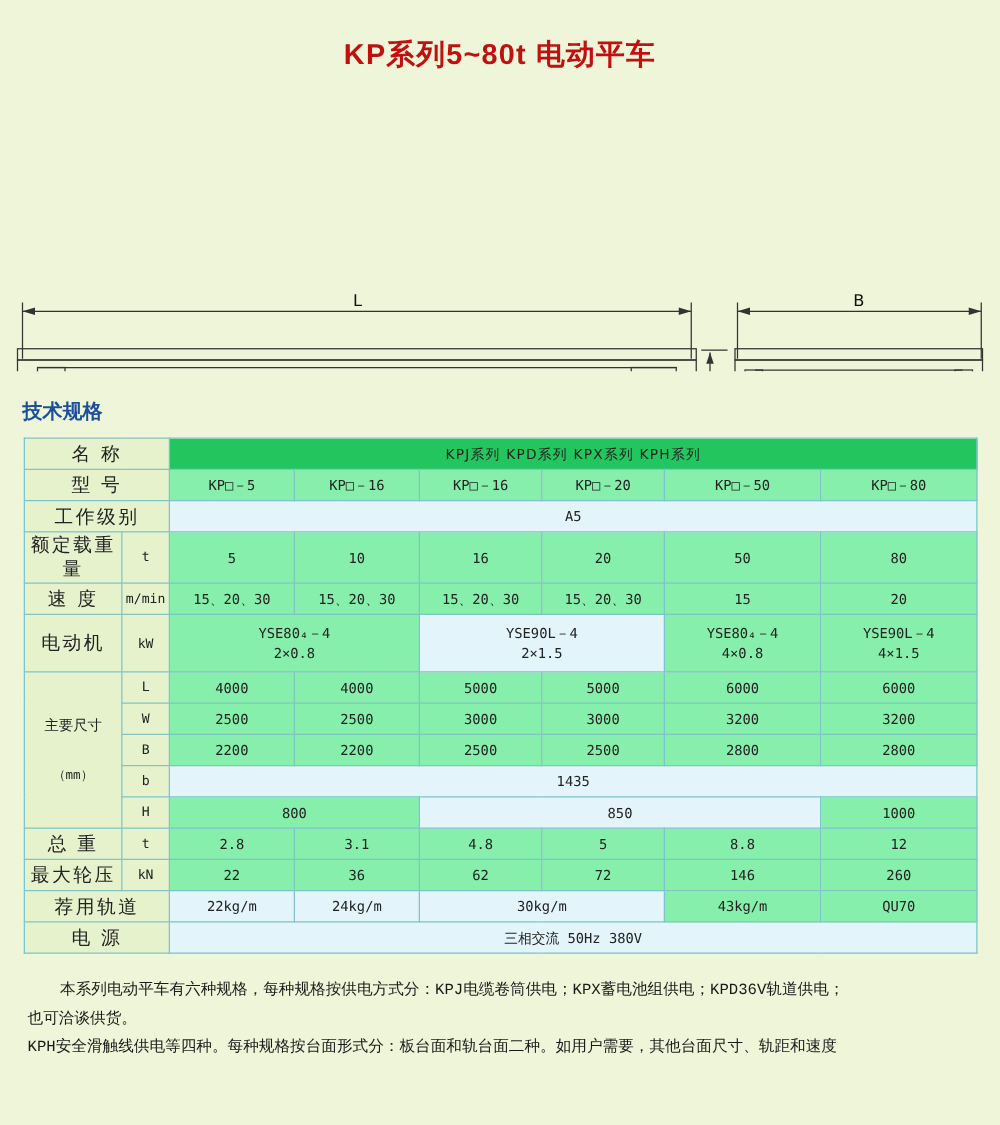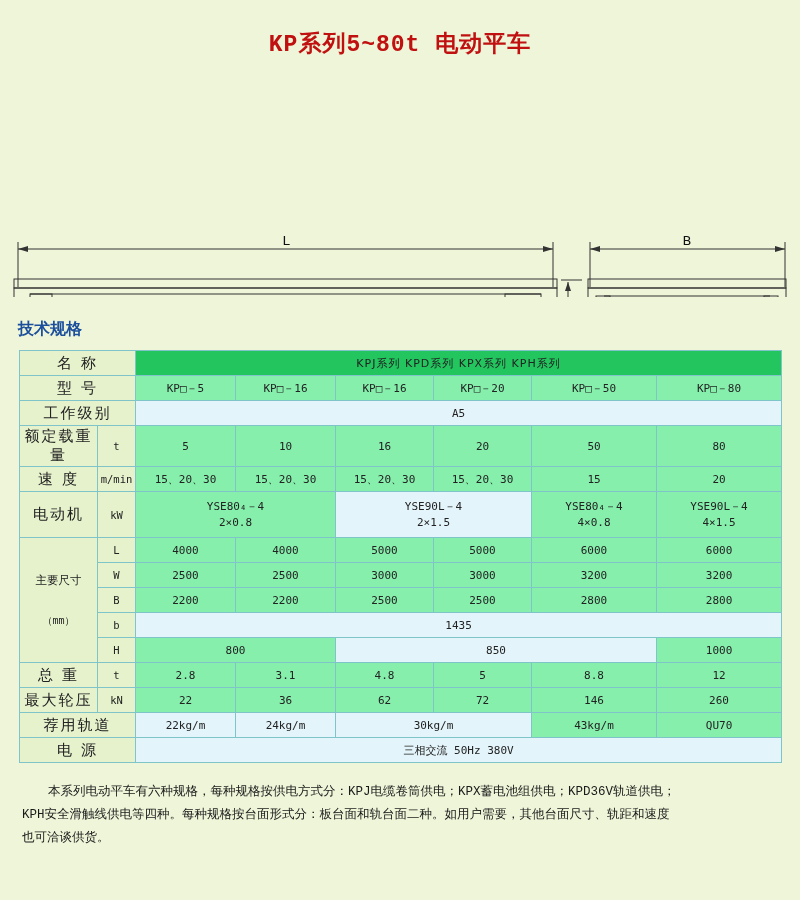--- a/index.html
+++ b/index.html
@@ -21,21 +21,21 @@
     height: 900px;
   }
   
   .title {
     text-align: center;
     font-size: 23px;
     font-weight: bold;
     color: #c01010;
     letter-spacing: 1px;
     padding-top: 28px;
-    font-family: Liberation Mono, monospace;
+    font-family: Liberation Sans, sans-serif;
   }
   
   .drawing {
     position: relative;
     margin: 38px 0 0 0;
     height: 200px;
   }
   .drawing svg {
     display: block;
   }
@@ -359,17 +359,17 @@
 
       <tr>
         <td class="lbl" colspan="2">电    源</td>
         <td class="val-lite" colspan="6">三相交流  50Hz  380V</td>
       </tr>
     </tbody>
   </table>
 
   <div class="note">
     <div><span class="indent"></span><span>本系列电动平车有六种规格，每种规格按供电方式分：KPJ电缆卷筒供电；KPX蓄电池组供电；KPD36V轨道供电；</span></div>
+    <div>也可洽谈供货。</div>
     <div>KPH安全滑触线供电等四种。每种规格按台面形式分：板台面和轨台面二种。如用户需要，其他台面尺寸、轨距和速度</div>
-    <div>也可洽谈供货。</div>
   </div>
 
 </div>
 
 </body></html>

